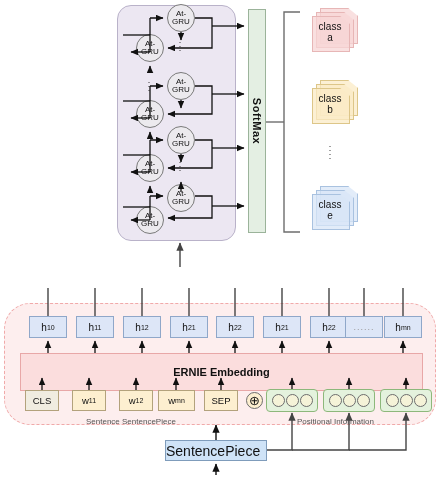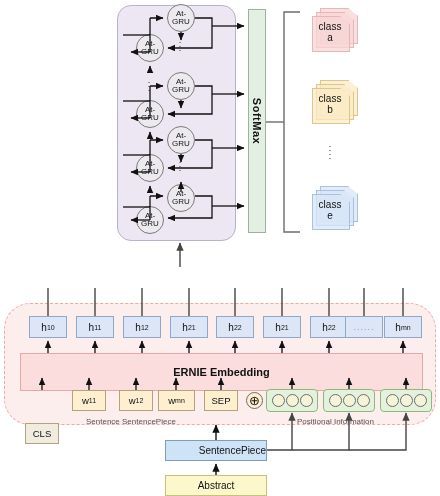--- a/index.html
+++ b/index.html
@@ -33,22 +33,22 @@
 
   .tokbox{background:#fdefd0;border:1px solid #b3a27c;display:flex;align-items:center;justify-content:center;
         font-size:9.5px;color:#111;}
   .tokbox sub{font-size:7px;}
   .tokbox.grayfill{background:#f0ece0;}
 
   .posbox{background:#e4f2dd;border:1px solid #8db87b;border-radius:4px;
           display:flex;align-items:center;justify-content:center;gap:1px;}
   .dot{width:11px;height:11px;border-radius:50%;background:#f5f3d8;border:1px solid #6d6d6d;}
 
-  .sp-box{background:#cfe3f7;border:1px solid #7f9cbb;display:flex;align-items:center;justify-content:flex-end;
-          font-size:10px;color:#111;}
+  .sp-box{background:#cfe3f7;border:1px solid #7f9cbb;display:flex;align-items:center;justify-content:flex-start;
+          font-size:14px;color:#111;}
   .ab-box{background:#fdf8cc;border:1px solid #c9c07a;display:flex;align-items:center;justify-content:center;
           font-size:10px;color:#111;}
 
   .caption{font-size:8px;color:#555;white-space:nowrap;}
 
   
   .gru{border-radius:50%;background:#eceaee;border:1px solid #7a7a7a;
        display:flex;flex-direction:column;align-items:center;justify-content:center;
        font-size:8px;line-height:8.5px;color:#111;font-weight:normal;}
 
@@ -197,21 +197,21 @@
   </div>
   <div class="abs hbox" style="left:384px;top:316px;width:38px;height:22px;">
     <span>h</span>
       <sub>mn</sub>
   </div>
 
   <div class="abs ernie-emb" style="left:20px;top:353px;width:403px;height:38px;">
     <span>ERNIE Embedding</span>
   </div>
 
-  <div class="abs tokbox grayfill" style="left:25px;top:390px;width:34px;height:21px;margin-top:33px;">
+  <div class="abs tokbox grayfill" style="left:25px;top:390px;width:34px;height:21px;">
     <span>CLS</span>
   </div>
   <div class="abs tokbox" style="left:72px;top:390px;width:34px;height:21px;">
     <span>w</span>
       <sub>11</sub>
   </div>
   <div class="abs tokbox" style="left:119px;top:390px;width:34px;height:21px;">
     <span>w</span>
       <sub>12</sub>
   </div>
@@ -242,23 +242,20 @@
     <span class="dot"></span>
     <span class="dot"></span>
     <span class="dot"></span>
   </div>
 
   <div class="abs caption" style="left:86px;top:417px;">Sentence SentencePiece</div>
   <div class="abs caption" style="left:297px;top:417px;">Positional Information</div>
 
   <div class="abs sp-box" style="left:165px;top:440px;width:102px;height:21px;">
     <span>SentencePiece</span>
-  </div>
-  <div class="abs ab-box" style="left:165px;top:475px;width:102px;height:21px;">
-    <span>Abstract</span>
   </div>
 
   <svg class="overlay" viewBox="0 0 440 496">
     <defs>
       <marker id="ah" markerWidth="7" markerHeight="7" refX="5.6" refY="2.6" orient="auto">
         <path d="M0,0 L6,2.6 L0,5.2 z" fill="#111"></path>
       </marker>
       <marker id="ahg" markerWidth="7" markerHeight="7" refX="5.6" refY="2.6" orient="auto">
         <path d="M0,0 L6,2.6 L0,5.2 z" fill="#444"></path>
       </marker>

